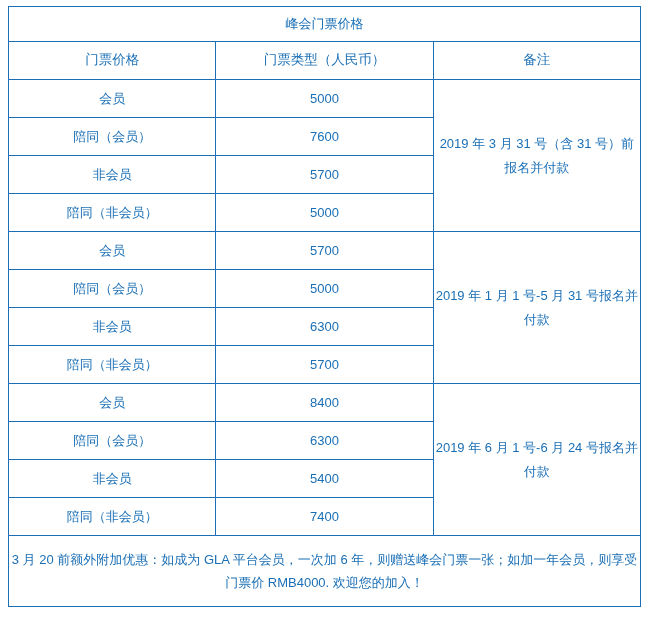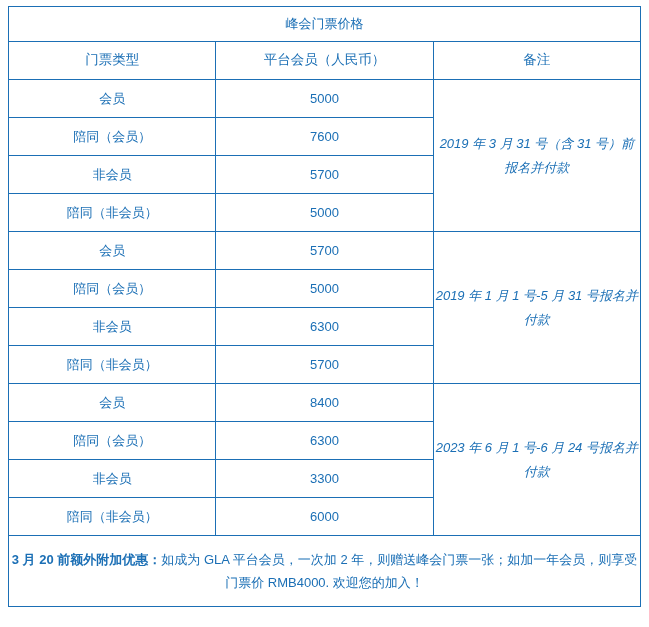--- a/index.html
+++ b/index.html
@@ -45,32 +45,31 @@
     height: 37px;
     font-size: 13.5px;
   }
   tr.data-row td {
     height: 37px;
   }
   td.note-cell {
     font-size: 12.5px;
     line-height: 2.3;
     padding: 0 14px;
-    font-style: italic;
   }
   td.footer-cell {
     height: 70px;
     text-align: left;
     padding: 10px 12px 12px 12px;
     font-size: 13px;
     line-height: 2.0;
     vertical-align: top;
   }
   .footer-strong {
-    font-weight: bold;
+    font-weight: normal;
     color: #1b6fb5;
   }
   .col-type { width: 207px; }
   .col-price { width: 217px; }
   .col-note { width: 207px; }
 </style>
 </head>
 <body>
 
 <div class="page">
@@ -78,22 +77,22 @@
     <colgroup>
       <col class="col-type">
       <col class="col-price">
       <col class="col-note">
     </colgroup>
     <tbody>
       <tr>
         <td class="title-cell" colspan="3">峰会门票价格</td>
       </tr>
       <tr class="header-row">
-        <td>门票类型</td>
-        <td>平台会员（人民币）</td>
+        <td>门票价格</td>
+        <td>门票类型（人民币）</td>
         <td>备注</td>
       </tr>
 
       <tr class="data-row">
         <td>会员</td>
         <td>5000</td>
         <td class="note-cell" rowspan="4">2019 年 3 月 31 号（含 31 号）前报名并付款</td>
       </tr>
       <tr class="data-row">
         <td>陪同（会员）</td>
@@ -122,33 +121,33 @@
         <td>6300</td>
       </tr>
       <tr class="data-row">
         <td>陪同（非会员）</td>
         <td>5700</td>
       </tr>
 
       <tr class="data-row">
         <td>会员</td>
         <td>8400</td>
-        <td class="note-cell" rowspan="4">2023 年 6 月 1 号-6 月 24 号报名并付款</td>
+        <td class="note-cell" rowspan="4">2019 年 6 月 1 号-6 月 24 号报名并付款</td>
       </tr>
       <tr class="data-row">
         <td>陪同（会员）</td>
         <td>6300</td>
       </tr>
       <tr class="data-row">
         <td>非会员</td>
-        <td>3300</td>
+        <td>5400</td>
       </tr>
       <tr class="data-row">
         <td>陪同（非会员）</td>
-        <td>6000</td>
+        <td>7400</td>
       </tr>
 
       <tr>
-        <td class="footer-cell" colspan="3"><span class="footer-strong">3 月 20 前额外附加优惠：</span><span>如成为 GLA 平台会员，一次加 2 年，则赠送峰会门票一张；如加一年会员，则享受门票价 RMB4000. 欢迎您的加入！</span></td>
+        <td class="footer-cell" colspan="3"><span class="footer-strong">3 月 20 前额外附加优惠：</span><span>如成为 GLA 平台会员，一次加 6 年，则赠送峰会门票一张；如加一年会员，则享受门票价 RMB4000. 欢迎您的加入！</span></td>
       </tr>
     </tbody>
   </table>
 </div>
 
 </body></html>

